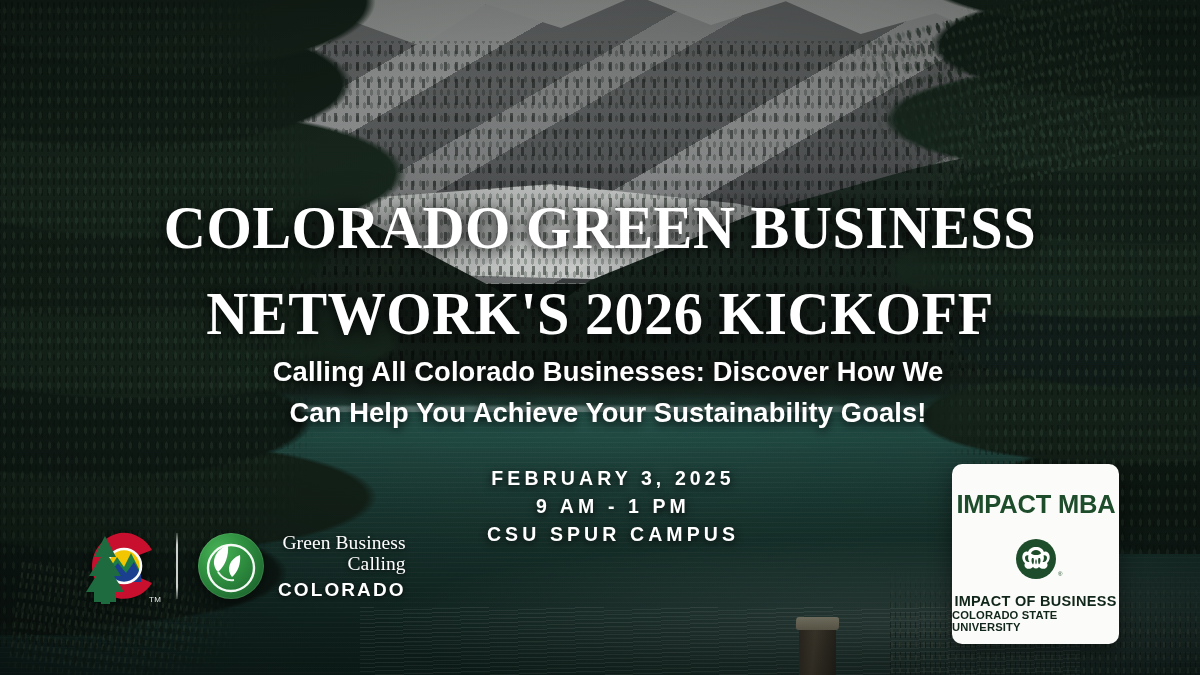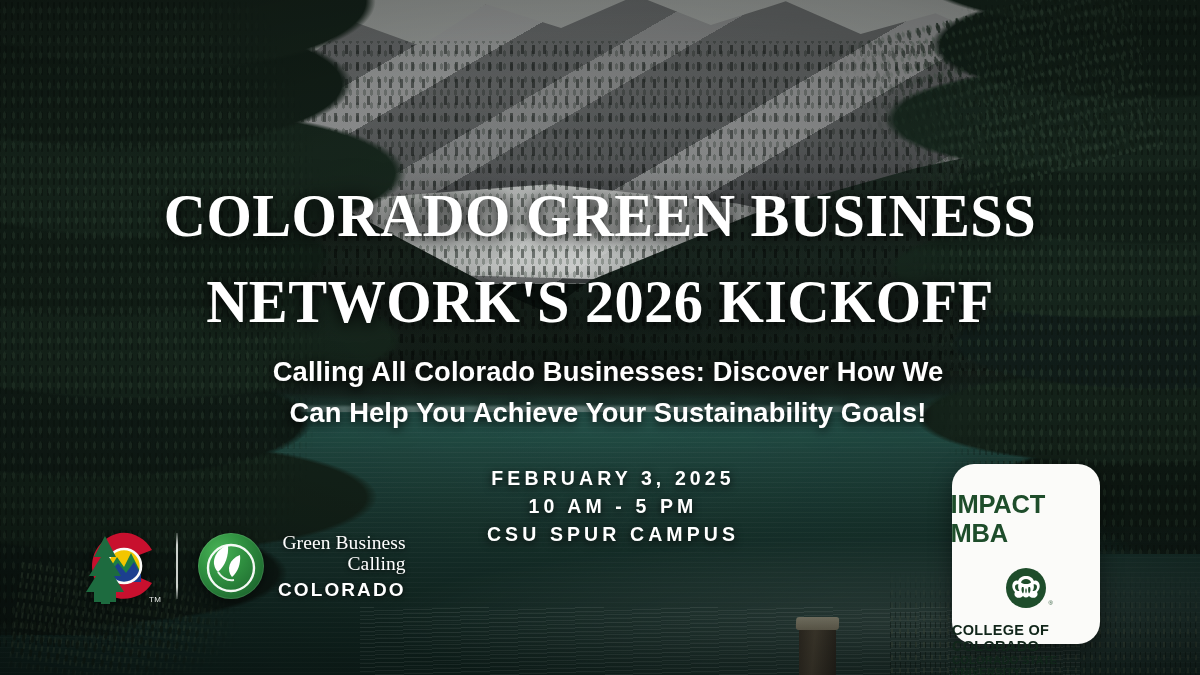--- a/index.html
+++ b/index.html
@@ -202,21 +202,21 @@
   .vignette {
     position:absolute; inset:0;
     background:
       radial-gradient(ellipse 86% 70% at 50% 44%, rgba(0,0,0,0) 0%, rgba(0,0,0,.28) 68%, rgba(0,0,0,.52) 100%),
       linear-gradient(180deg, rgba(8,16,12,.22) 0%, rgba(8,16,12,.06) 24%, rgba(8,16,12,.10) 60%, rgba(8,16,12,.30) 100%);
   }
 
   
   .content { position:absolute; inset:0; }
 
-  .title-block { position:absolute; left:0; right:0; top:172px; text-align:center; }
+  .title-block { position:absolute; left:0; right:0; top:184px; text-align:center; }
   .title-line {
     font-family:"Liberation Serif", serif;
     font-weight:700;
     font-size:62px;
     line-height:86px;
     letter-spacing:.5px;
     color:#fff;
     text-shadow:0 2px 14px rgba(0,0,0,.85), 0 0 34px rgba(0,0,0,.6);
     transform:scaleX(.94);
   }
@@ -280,22 +280,22 @@
     font-family:"Liberation Serif", serif;
     font-size:19.5px; line-height:21.5px; font-weight:400; letter-spacing:.1px;
   }
   .gbn-l3 {
     font-family:"Liberation Sans", sans-serif;
     font-size:19px; font-weight:700; letter-spacing:2.1px; line-height:23px; margin-top:3px;
   }
 
   
   .mba-card {
-    position:absolute; left:952px; top:464px; width:148px; height:180px;
-    background:#fbfbf9; border-radius:22px;
+    position:absolute; left:952px; top:464px; width:167px; height:180px;
+    background:#fbfbf9; border-radius:10px;
     box-shadow:0 6px 22px rgba(0,0,0,.45);
     display:flex; flex-direction:column; align-items:center; justify-content:flex-start;
     padding-top:26px;
   }
   .mba-title {
     font-family:"Liberation Sans", sans-serif;
     font-weight:700; font-size:25px; letter-spacing:-.2px;
     color:#1e4d2b; transform:scaleX(1.02);
   }
   .ram-wrap { position:relative; margin-top:19px; width:42px; height:42px; }
@@ -353,21 +353,21 @@
       <div class="title-line">NETWORK'S 2026 KICKOFF</div>
     </div>
 
     <div class="subtitle-block">
       <div class="subtitle-line">Calling All Colorado Businesses: Discover How We</div>
       <div class="subtitle-line">Can Help You Achieve Your Sustainability Goals!</div>
     </div>
 
     <div class="details-block">
       <div class="details-line">FEBRUARY 3, 2025</div>
-      <div class="details-line">10 AM - 5 PM</div>
+      <div class="details-line">9 AM - 1 PM</div>
       <div class="details-line">CSU SPUR CAMPUS</div>
     </div>
 
     <div class="logo-row">
 
       <div class="co-logo">
         <svg viewBox="0 0 88 80">
 
           <path d="M78 24 C70 10 54 4 42 8 C26 13 18 27 18 40 C18 54 27 68 43 72 C55 75 70 70 78 57
                    L60 49 C56 56 49 58 44 55 C38 52 35 46 35 40 C35 33 38 27 45 24 C50 22 57 24 60 31 Z" fill="#c8102e"></path>
@@ -417,18 +417,18 @@
           <path d="M13.5 17.5 C11.5 17 10 18 10 20 C10 22.5 12 24.5 14.5 24
                    C13 22 12.8 19.5 13.5 17.5 Z" fill="#1e4d2b"></path>
           <path d="M28.5 17.5 C30.5 17 32 18 32 20 C32 22.5 30 24.5 27.5 24
                    C29 22 29.2 19.5 28.5 17.5 Z" fill="#1e4d2b"></path>
           <path d="M17 20 C16 22 16.5 25 18 26.5 C19 25 19.2 22 18.5 20 Z" fill="#1e4d2b"></path>
           <path d="M25 20 C26 22 25.5 25 24 26.5 C23 25 22.8 22 23.5 20 Z" fill="#1e4d2b"></path>
           <path d="M21 21 C20 22.5 20 25 21 26.5 C22 25 22 22.5 21 21 Z" fill="#1e4d2b"></path>
         </svg>
         <span class="ram-reg">®</span>
       </div>
-      <div class="mba-l1">COLLEGE OF COLORADO</div>
+      <div class="mba-l1">IMPACT OF BUSINESS</div>
       <div class="mba-l2">COLORADO STATE UNIVERSITY</div>
     </div>
 
   </div>
 </div>
 
 </body></html>

